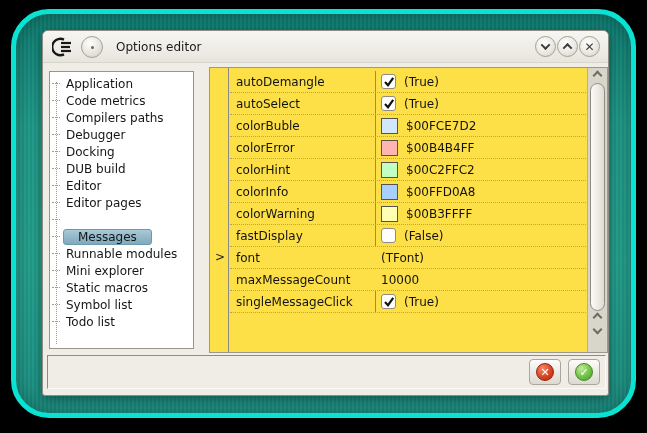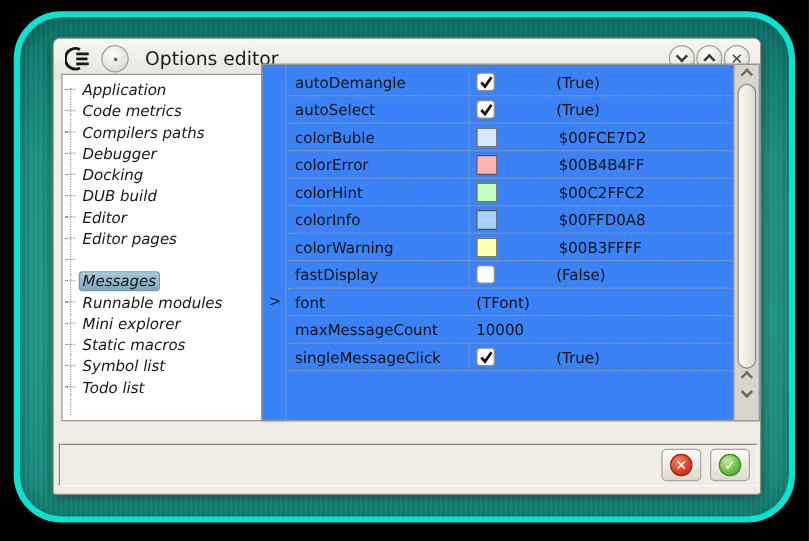--- a/index.html
+++ b/index.html
@@ -25,57 +25,57 @@
     border-radius:5px 5px 0 0;
     background:linear-gradient(#f7f6f2,#e7e5dd); border-bottom:1px solid #d8d5cc;
     display:flex; align-items:center; }
   .app-logo { margin-left:9px; width:22px; height:20px; }
   .menu-btn { margin-left:7px; width:22px; height:22px; border-radius:50%;
     border:1px solid #a5a298;
     background:radial-gradient(circle at 40% 32%, #ffffff, #e4e2da 60%, #cfccc3);
     position:relative; }
   .menu-btn::after { content:""; position:absolute; left:9px; top:9px; width:3px; height:3px;
     border-radius:50%; background:#6b6860; }
-  .win-title { margin-left:13px; font-size:15px; color:#1b1b1b; }
+  .win-title { margin-left:13px; font-size:12px; color:#1b1b1b; }
   .win-btns { position:absolute; right:8px; top:5px; display:flex; gap:1px; }
   .round-btn { width:21px; height:21px; border-radius:50%; border:1px solid #a2a096;
     background:radial-gradient(circle at 40% 32%, #ffffff, #e8e6de 62%, #d0cdc4);
     display:flex; align-items:center; justify-content:center; }
   .chev { width:7px; height:7px; border-left:2px solid #3c3c3c; border-bottom:2px solid #3c3c3c; }
   .chev.down { transform:rotate(-45deg) translate(1px,-1px); }
   .chev.up   { transform:rotate(135deg) translate(1px,-1px); }
   .x-glyph { font-size:12px; font-weight:bold; color:#3c3c3c; line-height:1; }
 
   
-  .listbox { position:absolute; left:6px; top:28px; width:180px; height:278px;
-    background:#fff; border:1px solid #98958b; overflow:hidden;font-style:italic; }
+  .listbox { position:absolute; left:6px; top:40px; width:145px; height:278px;
+    background:#fff; border:1px solid #98958b; overflow:hidden; }
   .tree { position:relative; padding-top:3px; }
   .tree::before { content:""; position:absolute; left:6px; top:10px; height:262px;
     border-left:1px dotted #9b9b9b; }
   .tree-item { height:17px; display:flex; align-items:center; font-size:12px; color:#161616;
     padding-left:2px; white-space:nowrap; }
   .connector { width:8px; border-top:1px dotted #9b9b9b; margin-right:3px; flex:none; }
   .tree-label { padding:0 3px; border-radius:3px; line-height:14px; }
   .tree-label.selected { background:linear-gradient(#a9c9d6,#7fa9bd);
-    border:1px solid #6d9aae; padding:0 2px;text-align:right; }
-
-  
-  .grid { position:absolute; left:166px; top:20px; width:399px; height:286px;
-    background:#3b82f6; border:1px solid #9b988e; }
+    border:1px solid #6d9aae; padding:0 14px;text-align:right; }
+
+  
+  .grid { position:absolute; left:166px; top:36px; width:399px; height:286px;
+    background:#fde047; border:1px solid #9b988e; }
   .gutter-col { position:absolute; left:0; top:0; bottom:0; width:19px;
     border-right:1px solid #8d8a80; }
   .grid-rows { position:absolute; left:20px; top:3px; width:356px; }
   .grid-row { position:relative; height:22px; display:flex; align-items:stretch;
     border-bottom:1px dotted #a5a196; }
   .expand-marker { position:absolute; left:-16px; top:3px; width:12px; font-size:12px;
     color:#222; text-align:center; }
   .cell-name { width:145px; padding-left:6px; font-size:12px; color:#131313;
     display:flex; align-items:center; }
   .cell-value { flex:1; display:flex; align-items:center; font-size:12px; color:#131313; }
-  .cell-value.divided { border-left:1px solid #8d8a80;gap:41px; }
+  .cell-value.divided { border-left:1px solid #8d8a80; }
   .checkbox { width:15px; height:15px; margin-left:5px; background:#fff;
     border:1px solid #8f8c82; border-radius:3px; display:flex; align-items:center;
     justify-content:center; flex:none; }
   .checkbox svg { display:none; }
   .checkbox.checked svg { display:block; }
   .swatch { width:17px; height:16px; margin-left:5px; border:1px solid #55534c; flex:none; }
   .value-text { margin-left:8px; }
   .cell-value.plain .value-text { margin-left:6px; }
 
   

